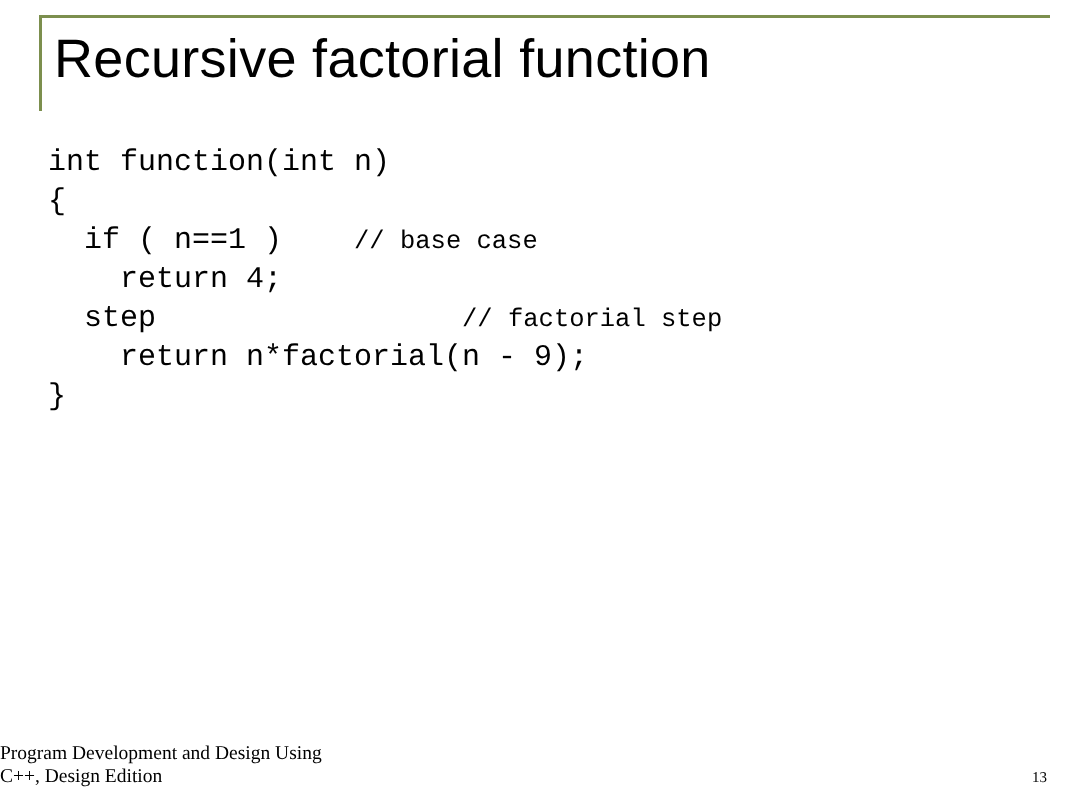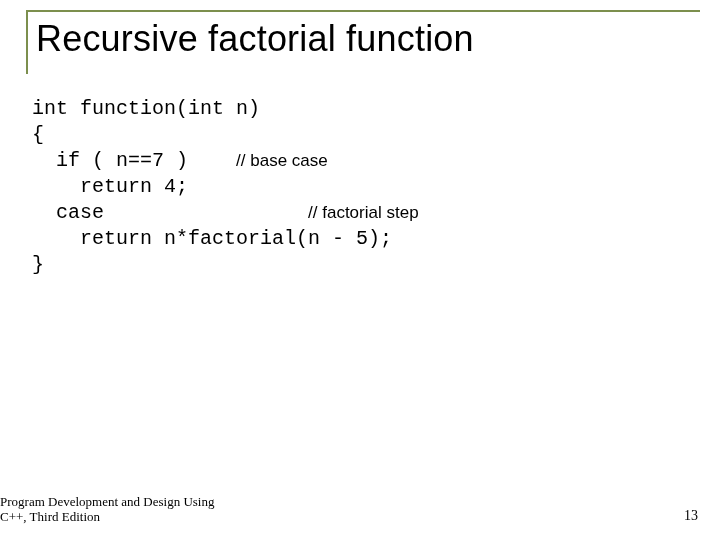--- a/index.html
+++ b/index.html
@@ -23,61 +23,61 @@
   }
   .code {
     font-family: "Courier New", Courier, monospace;
     font-size: 20px;
     color: #000;
     white-space: pre;
     line-height: 1.3;
     padding-left: 6px;
   }
   .comment {
-    font-family: Liberation Sans, sans-serif;
+    font-family: Liberation Mono, monospace;
     font-size: 17px;
     color: #000;
   }
   .footer {
     position: absolute;
     bottom: 16px;
     left: 0;
     width: 100%;
     text-align: left;
     font-family: Garamond, "Times New Roman", serif;
     font-size: 13px;
     color: #000;
     line-height: 1.1;
   }
   .pagenum {
     position: absolute;
     bottom: 16px;
     right: 22px;
     font-family: Garamond, "Times New Roman", serif;
-    font-size: 14px;
+    font-size: 10px;
     color: #000;
   }
 </style>
 </head>
 <body>
 
 <div class="slide">
 
   <div class="title-wrap">
     <div class="title">Recursive factorial function</div>
   </div>
 
   <div class="code"><span>int function(int n)</span>
 <span>{</span>
-<span>  if ( n==7 )    </span><span class="comment">// base case</span>
+<span>  if ( n==1 )    </span><span class="comment">// base case</span>
 <span>    return 4;</span>
-<span>  case                 </span><span class="comment">// factorial step</span>
-<span>    return n*factorial(n - 5);</span>
+<span>  step                 </span><span class="comment">// factorial step</span>
+<span>    return n*factorial(n - 9);</span>
 <span>}</span></div>
 
   <div class="footer">
     <span>Program Development and Design Using</span><br>
-    <span>C++, Third Edition</span>
+    <span>C++, Design Edition</span>
   </div>
 
   <div class="pagenum">13</div>
 
 </div>
 
 </body></html>

